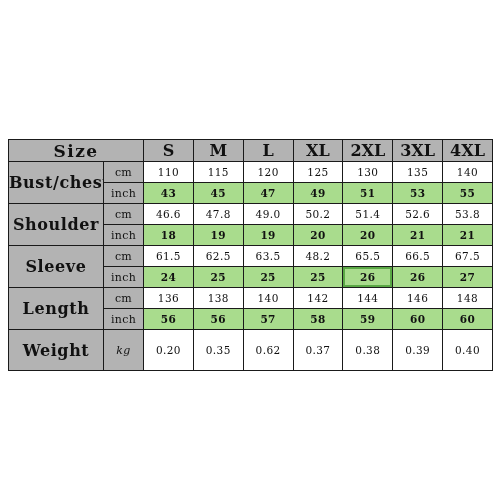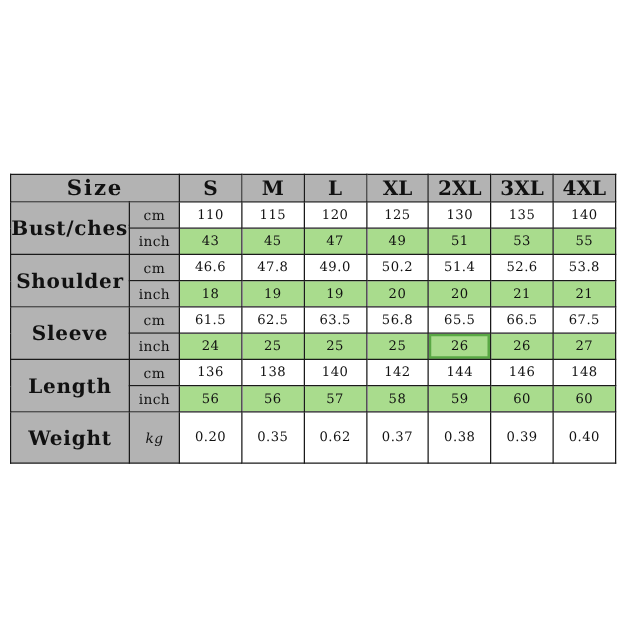--- a/index.html
+++ b/index.html
@@ -82,20 +82,21 @@
 
   
   td.val {
     background: #ffffff;
     font-size: 10.5px;
     letter-spacing: 0.4px;
     height: 20px;
   }
   td.val.green {
     background: #a9dc8d;
+    font-weight: bold;
   }
   td.val.weight {
     height: 40px;
     font-size: 10.5px;
   }
 
   
   td.val.highlight {
     box-shadow: inset 0 0 0 2px #5aa845;
   }
@@ -168,21 +169,21 @@
           <td class="val green">20</td>
           <td class="val green">21</td>
           <td class="val green">21</td>
         </tr>
         <tr>
           <td class="meas-label" rowspan="2">Sleeve</td>
           <td class="unit">cm</td>
           <td class="val">61.5</td>
           <td class="val">62.5</td>
           <td class="val">63.5</td>
-          <td class="val">56.8</td>
+          <td class="val">48.2</td>
           <td class="val">65.5</td>
           <td class="val">66.5</td>
           <td class="val">67.5</td>
         </tr>
         <tr>
           <td class="unit">inch</td>
           <td class="val green">24</td>
           <td class="val green">25</td>
           <td class="val green">25</td>
           <td class="val green">25</td>

